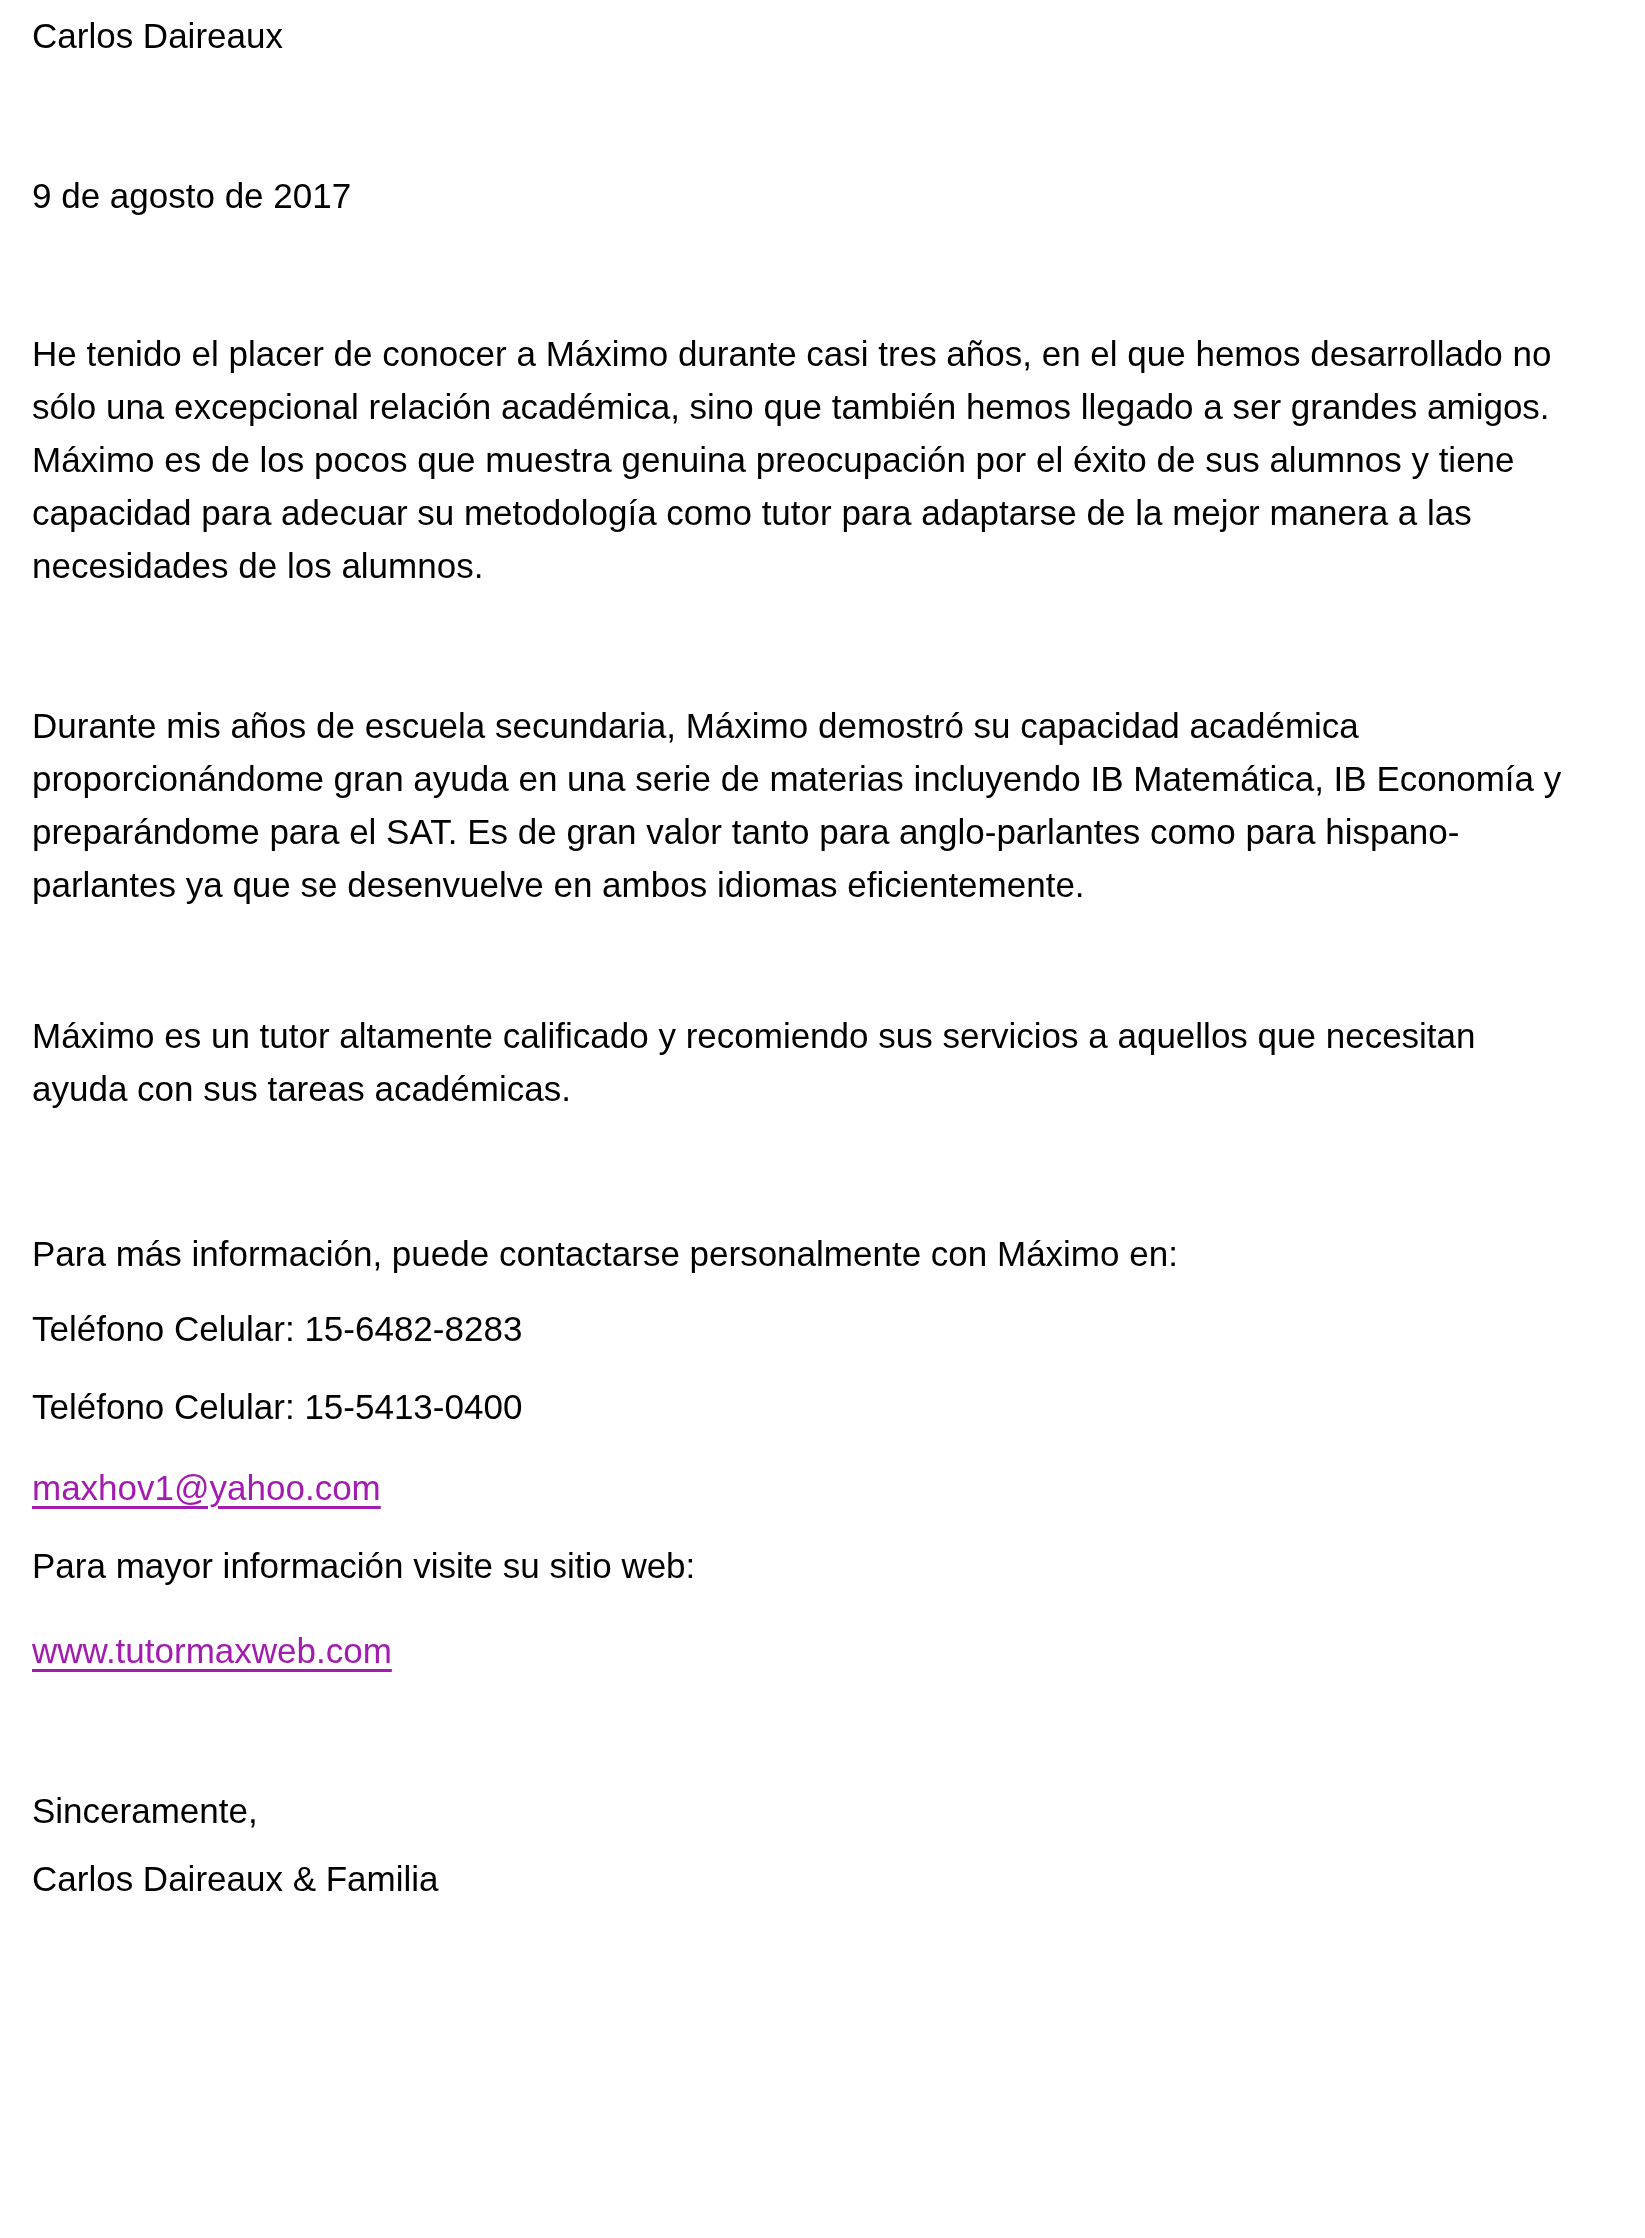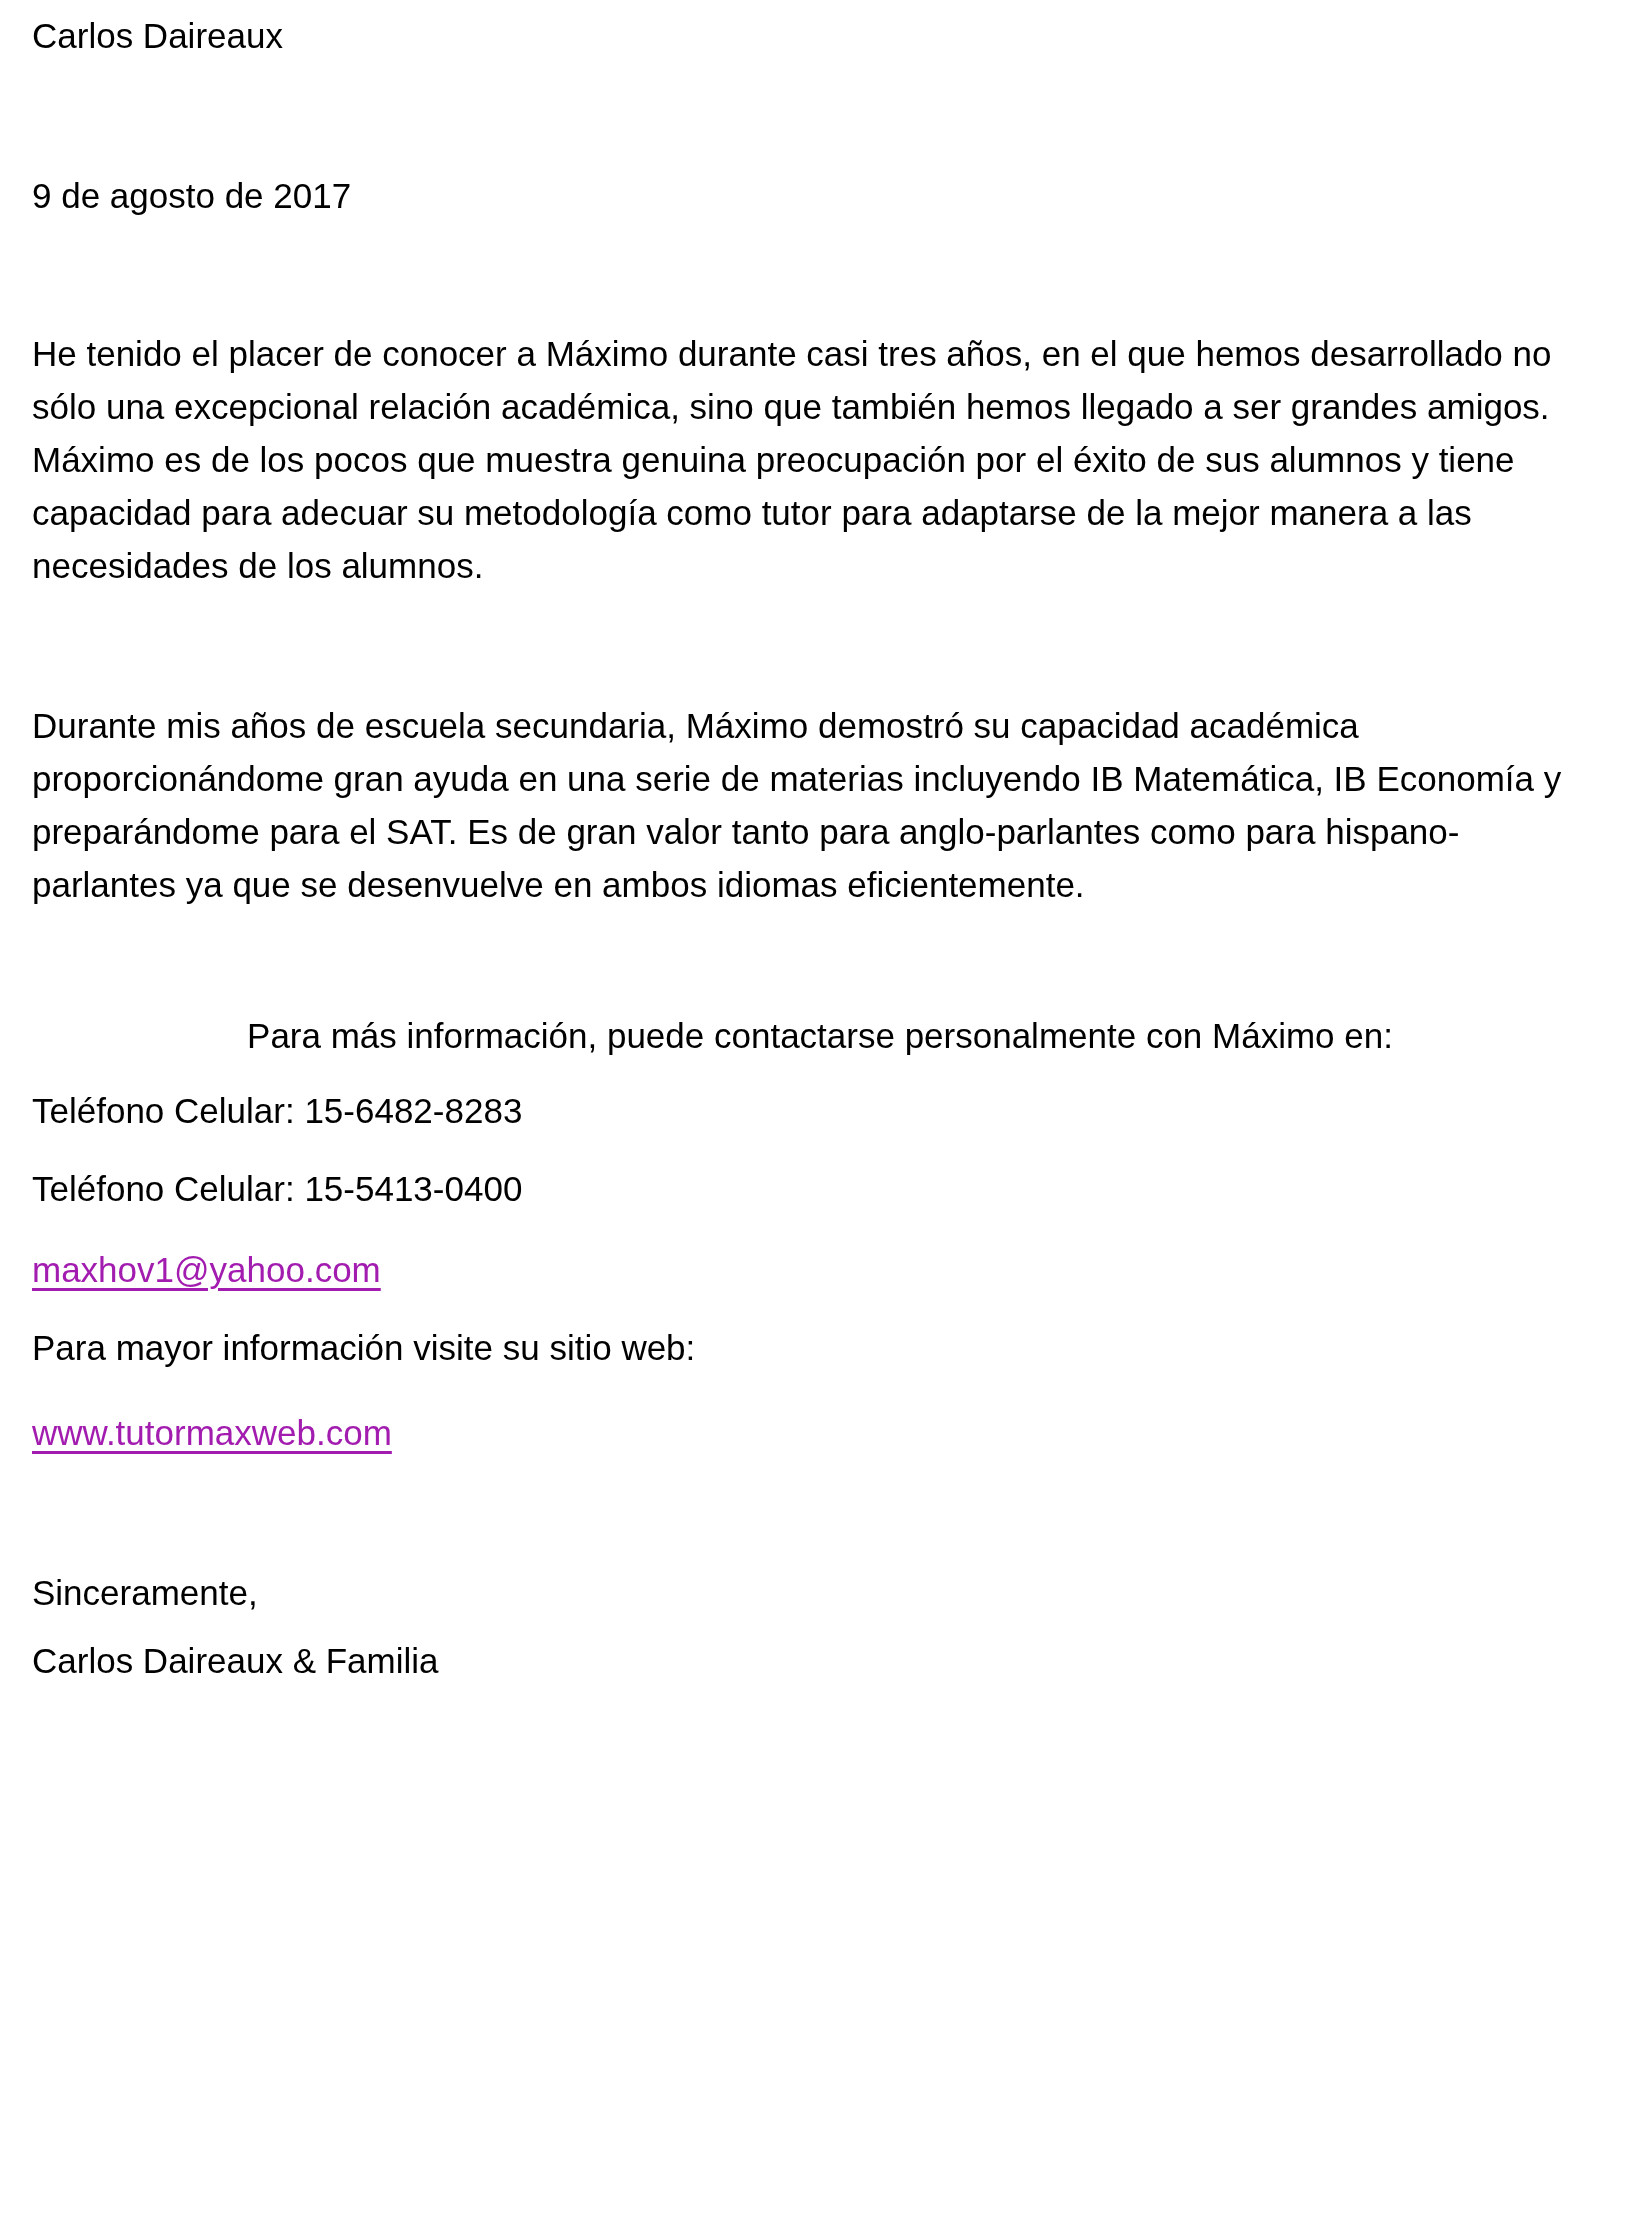--- a/index.html
+++ b/index.html
@@ -31,21 +31,21 @@
     text-underline-offset: 6px;
     cursor: pointer;
   }
   
   .mb-126 { margin-bottom: 107px !important; }
   .mb-125 { margin-bottom: 107px !important; }
   .mb-123 { margin-bottom: 105px !important; }
   .mb-124 { margin-bottom: 106px !important; }
   .mb-115 { margin-bottom: 98px !important; }
   .mb-131 { margin-bottom: 112px !important; }
-  .mb-26  { margin-bottom: 22px  !important; text-align: center; }
+  .mb-26  { margin-bottom: 22px  !important; }
   .mb-30  { margin-bottom: 25.6px  !important; }
   .mb-33  { margin-bottom: 28px  !important; }
   .mb-29  { margin-bottom: 25px  !important; }
   .mb-38  { margin-bottom: 32px  !important; }
   .mb-18  { margin-bottom: 15.4px  !important; }
 </style>
 </head>
 <body>
 
 <div class="page">
@@ -60,20 +60,22 @@
 sólo una excepcional relación académica, sino que también hemos llegado a ser grandes amigos.
 Máximo es de los pocos que muestra genuina preocupación por el éxito de sus alumnos y tiene
 capacidad para adecuar su metodología como tutor para adaptarse de la mejor manera a las
 necesidades de los alumnos.</p>
 
   <p class="mb-115">Durante mis años de escuela secundaria, Máximo demostró su capacidad académica
 proporcionándome gran ayuda en una serie de materias incluyendo IB Matemática, IB Economía y
 preparándome para el SAT. Es de gran valor tanto para anglo-parlantes como para hispano-
 parlantes ya que se desenvuelve en ambos idiomas eficientemente.</p>
 
+  <p class="mb-131">Máximo es un tutor altamente calificado y recomiendo sus servicios a aquellos que necesitan
+ayuda con sus tareas académicas.</p>
 
   <p class="mb-26">Para más información, puede contactarse personalmente con Máximo en:</p>
 
   <p class="mb-30">Teléfono Celular: 15-6482-8283</p>
 
   <p class="mb-33">Teléfono Celular: 15-5413-0400</p>
 
   <p class="mb-29"><a class="doc-link">maxhov1@yahoo.com</a></p>
 
   <p class="mb-38">Para mayor información visite su sitio web:</p>

